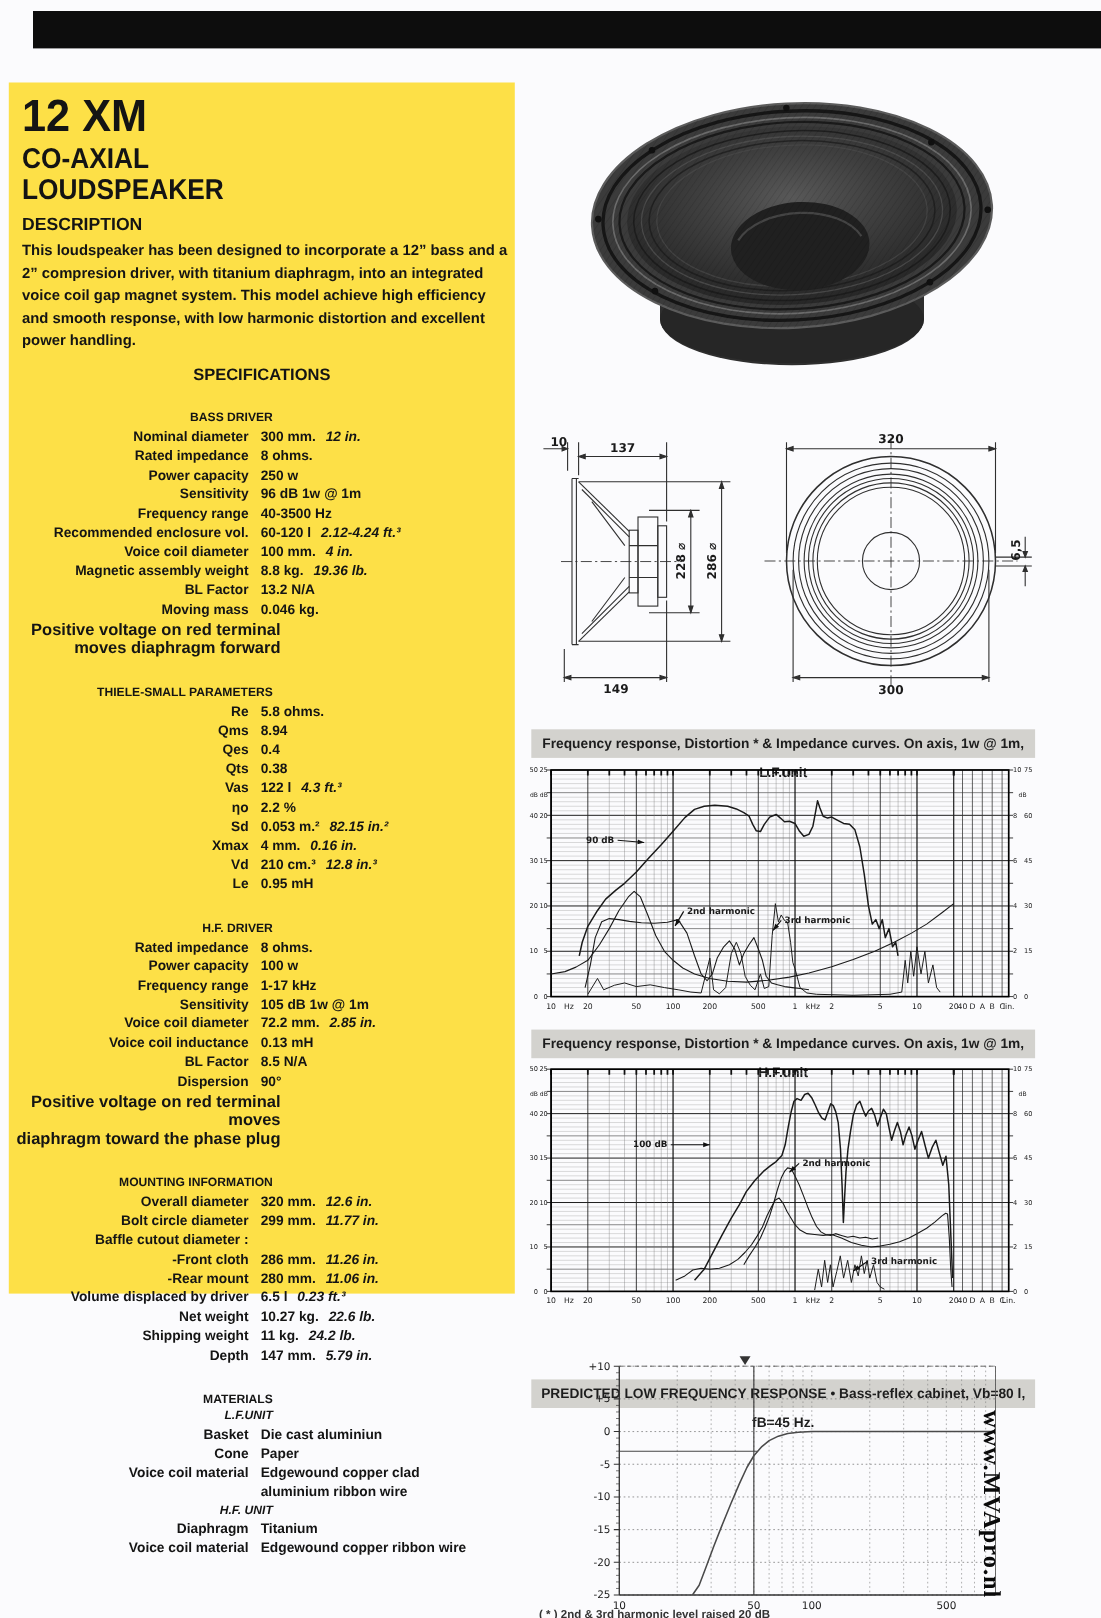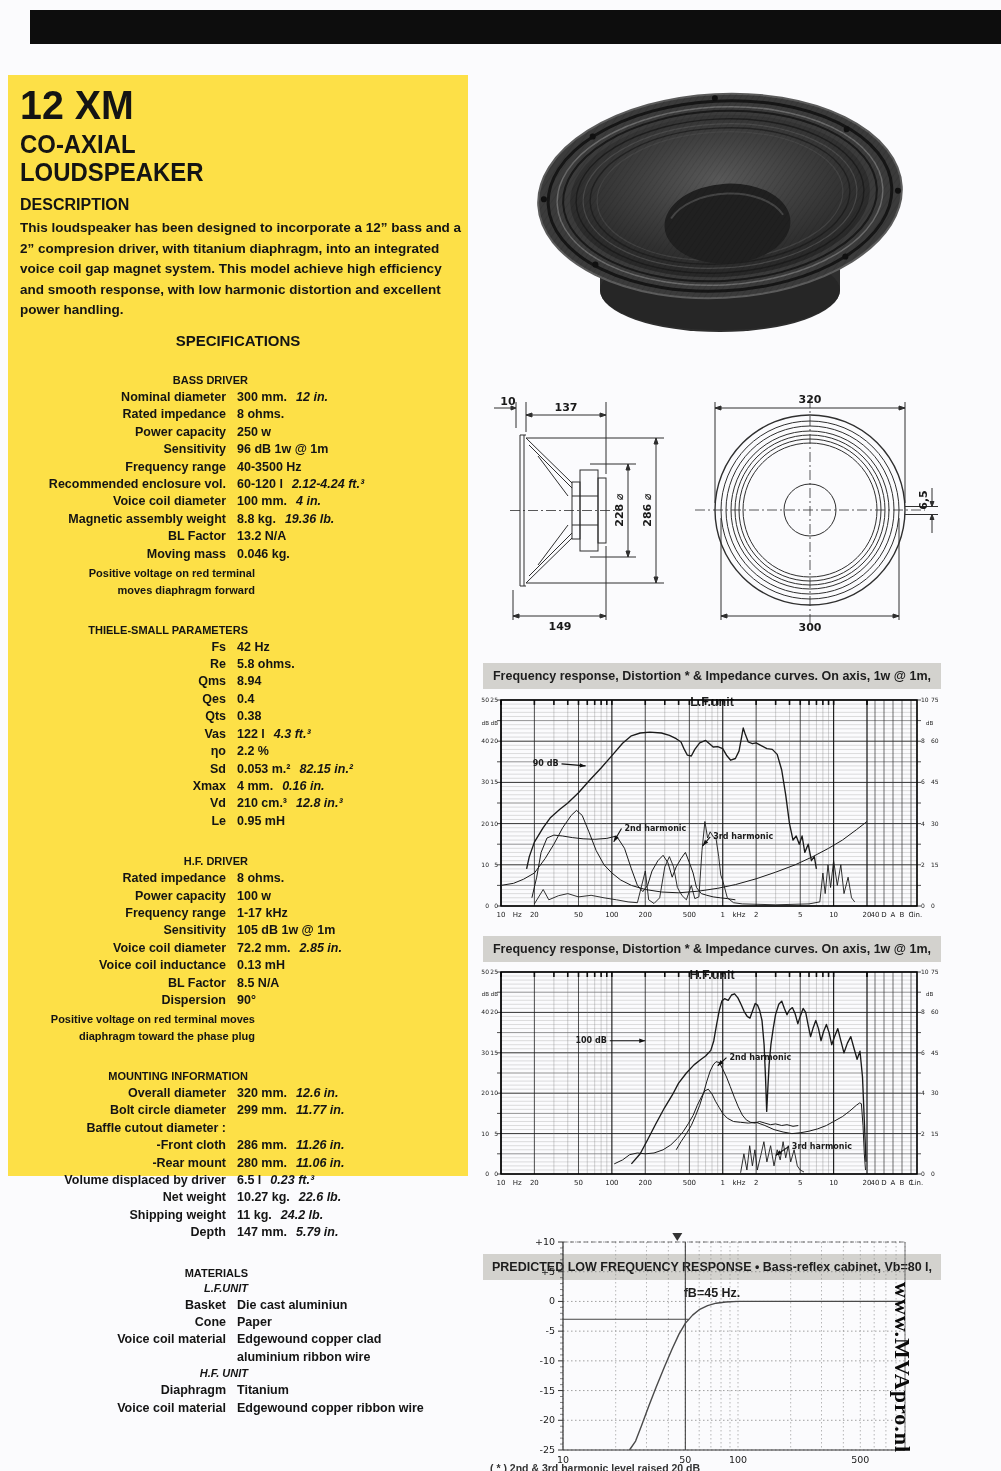--- a/index.html
+++ b/index.html
@@ -21,21 +21,21 @@
   .spec-heading { text-align:center; font-weight:bold; font-size:15px; width:100%; }
   .sec { margin-top:25px; }
   .sec.sub { margin-top:1px; }
   .sec.head-only { margin-bottom:0; }
   .sec-title { width:240px; text-align:right; font-weight:bold; font-size:11px; margin-bottom:3px; }
   .sec-title.italic { font-style:italic; }
   .row { display:flex; font-size:12.5px; line-height:17.4px; }
   .lbl { width:229px; text-align:right; padding-right:11px; font-weight:bold; white-space:nowrap;padding-left:23px; }
   .val { font-weight:bold; white-space:pre-line; }
   .alt { font-style:italic; margin-left:9px; font-weight:bold; }
-  .note { width:247px; text-align:right; font-weight:bold; font-size:11px; line-height:16.8px; margin-top:2px; }
+  .note { width:247px; text-align:right; font-weight:bold; font-size:15px; line-height:16.8px; margin-top:2px; }
 
   .photo { position:absolute; left:520px; top:78px; width:400px; height:262px; }
   .drawing { position:absolute; left:480px; top:378px; width:521px; height:270px; }
 
   .chart-hdr { position:absolute; left:483px; width:458px; height:26px; background:#d3d2ce;
     text-align:center; font-weight:bold; font-size:12.5px; line-height:26px; color:#1d1d1d; }
   #hdr1 { top:663px; } #hdr2 { top:936px; } #hdr3 { top:1254px; }
   .chart { position:absolute; left:481px; width:460px; }
   #chart1 { top:694px; height:236px; }
   #chart2 { top:966px; height:232px; }
@@ -110,24 +110,20 @@
           </div>
           <div class="row">
             <span class="lbl">Moving mass</span>
             <span class="val">0.046 kg.</span>
           </div>
           <div class="note" style="white-space: pre-line;">Positive voltage on red terminal
 moves diaphragm forward</div>
         </div>
         <div class="sec">
           <div class="sec-title">THIELE-SMALL PARAMETERS</div>
-          <div class="row">
-            <span class="lbl">Fs</span>
-            <span class="val">42 Hz</span>
-          </div>
           <div class="row">
             <span class="lbl">Re</span>
             <span class="val">5.8 ohms.</span>
           </div>
           <div class="row">
             <span class="lbl">Qms</span>
             <span class="val">8.94</span>
           </div>
           <div class="row">
             <span class="lbl">Qes</span>

